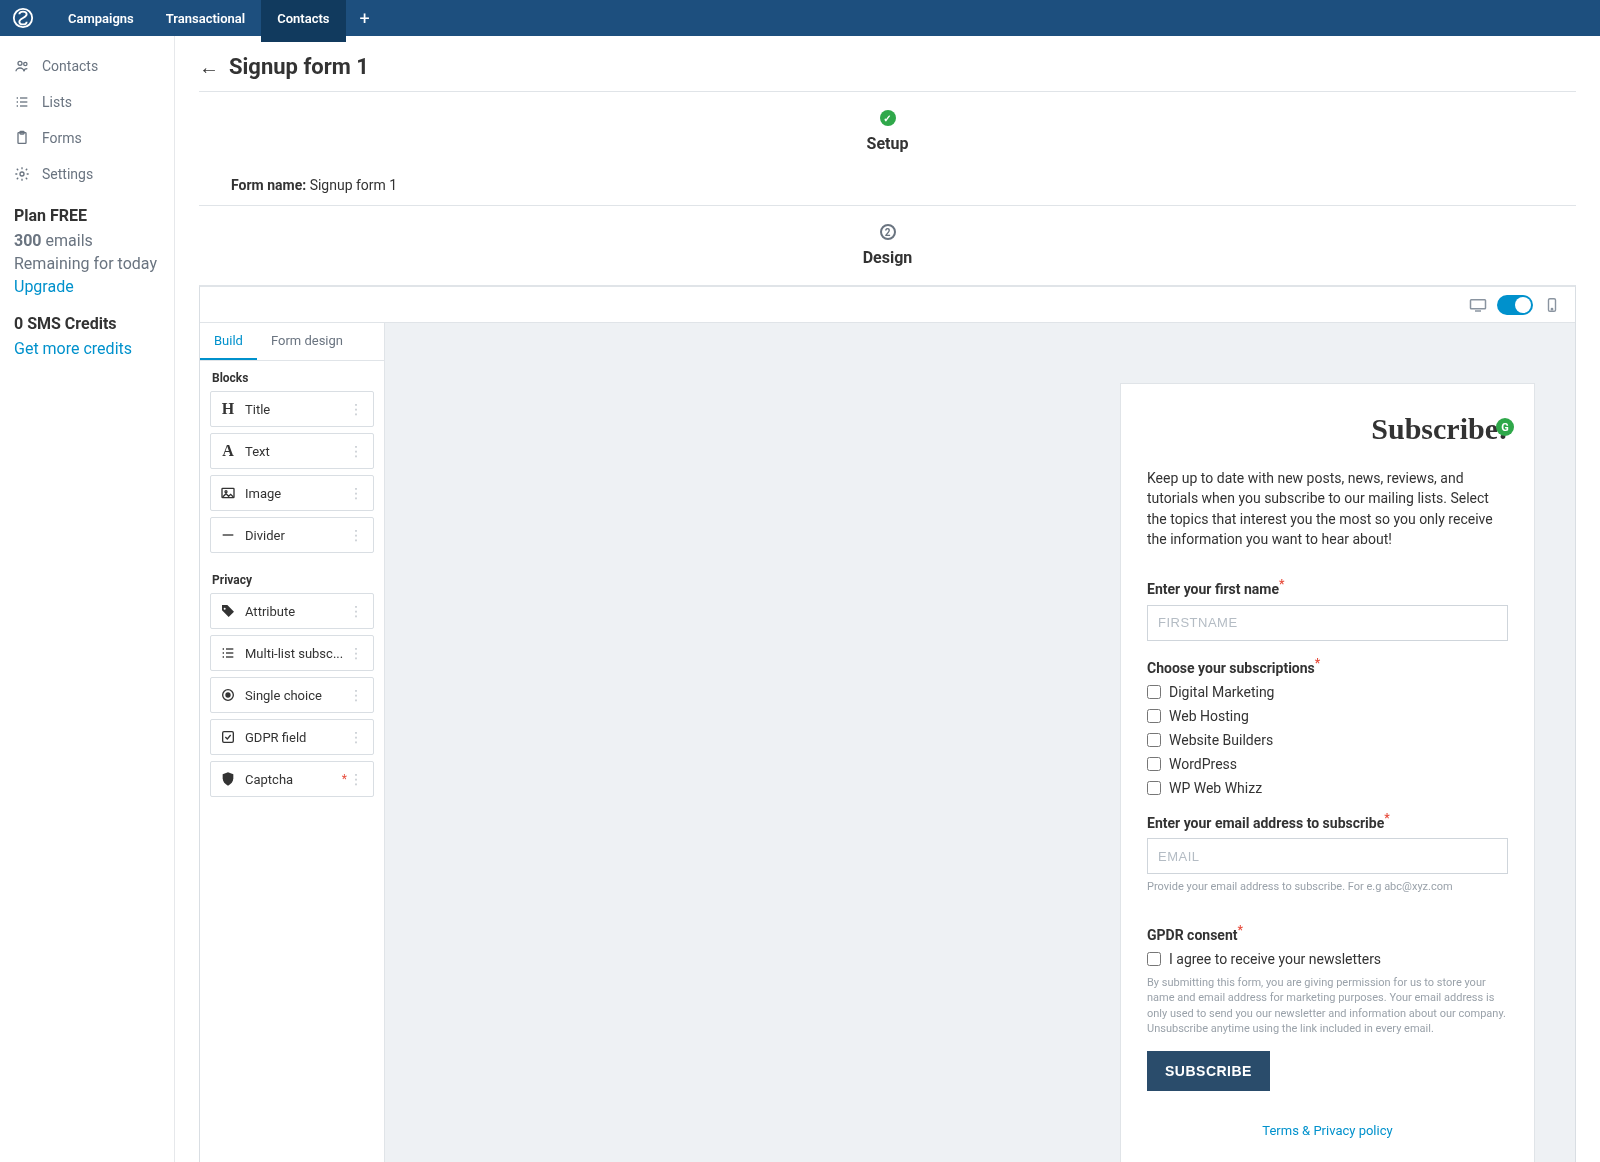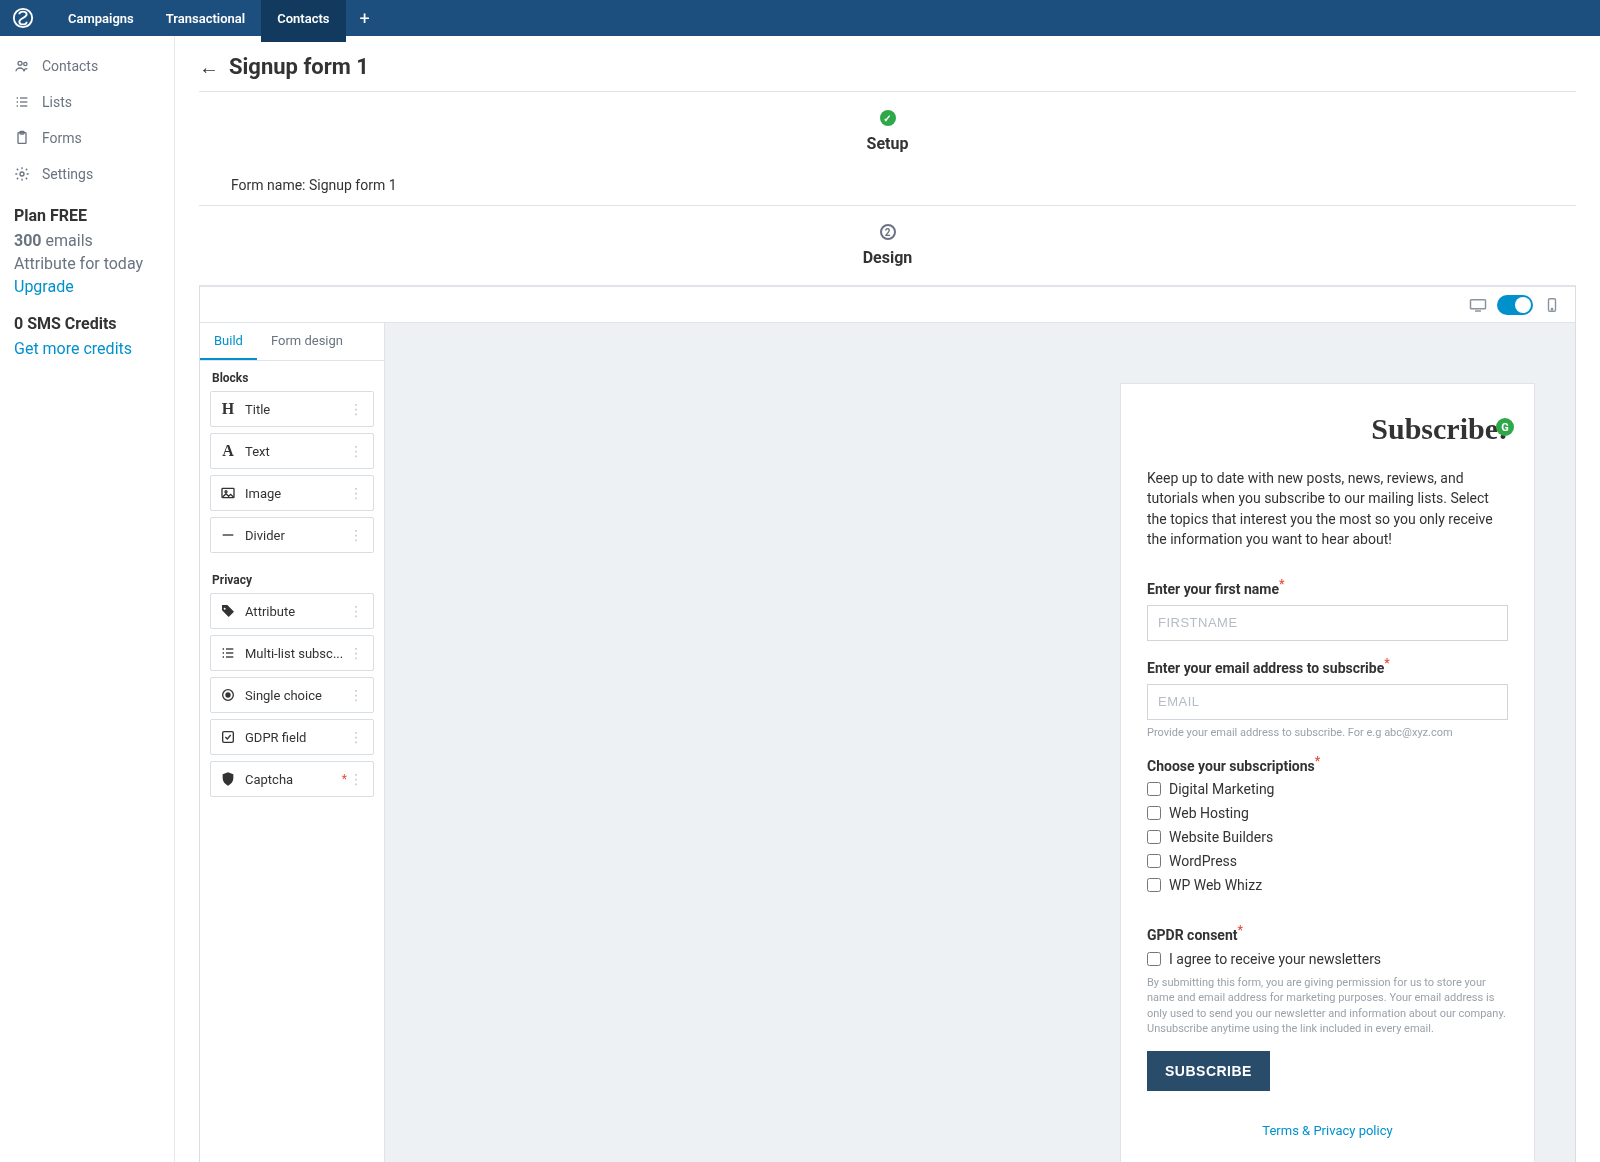--- a/index.html
+++ b/index.html
@@ -22,21 +22,21 @@
 .main { flex: 1; padding: 18px 24px 40px 24px; }
 .page-title-row { display: flex; align-items: center; gap: 10px; margin-bottom: 12px; }
 .back-arrow { font-size: 20px; color: #333; cursor: pointer; font-weight: bold; }
 .page-title { font-size: 22px; font-weight: 700; color: #333; }
 .divider { height: 1px; background: #e0e4e8; margin: 12px 0 18px 0; }
 .section-head { display: flex; align-items: center; gap: 8px; font-weight: 700; font-size: 16px; color: #333; flex-direction: column; }
 .section-check { width: 16px; height: 16px; border-radius: 50%; background: #2fa84a; display: inline-flex; align-items: center; justify-content: center; }
 .section-check::after { content: "✓"; color: #fff; font-size: 10px; font-weight: bold; }
 .section-step { width: 16px; height: 16px; border-radius: 50%; border: 2px solid #6a7480; display: inline-flex; align-items: center; justify-content: center; font-size: 10px; font-weight: bold; color: #6a7480; }
 .form-name-row { margin-top: 24px; font-size: 14px; }
-.form-name-row b { font-weight: 400; padding-left: 32px; }
+.form-name-row b { font-weight: 700; padding-left: 32px; }
 .design-area { border: 1px solid #d9dee3; border-top: 2px solid #e0e4e8; margin-top: 18px; }
 .design-toolbar { height: 36px; border-bottom: 1px solid #e0e4e8; display: flex; align-items: center; justify-content: flex-end; padding: 0 14px; gap: 10px; }
 .device-icon { color: #8a94a0; display: flex; align-items: center; }
 .device-icon svg { width: 18px; height: 14px; }
 .toggle { width: 36px; height: 20px; border-radius: 10px; background: #0091cc; position: relative; cursor: pointer; }
 .toggle::after { content: ""; position: absolute; width: 16px; height: 16px; background: #fff; border-radius: 50%; top: 2px; right: 2px; }
 .design-body { display: flex; background: #eef1f4; }
 .left-panel { width: 185px; background: #fff; border-right: 1px solid #e0e4e8; }
 .panel-tabs { display: flex; border-bottom: 1px solid #e0e4e8; }
 .panel-tab { flex: 0 0 auto; padding: 10px 14px; font-size: 13px; color: #6a7480; cursor: pointer; }
@@ -125,21 +125,21 @@
             <circle cx="12" cy="12" r="3"></circle>
             <path d="M12 2v3M12 19v3M4.2 4.2l2.1 2.1M17.7 17.7l2.1 2.1M2 12h3M19 12h3M4.2 19.8l2.1-2.1M17.7 6.3l2.1-2.1"></path>
           </svg>
         </span>
       <span>Settings</span>
     </div>
 
     <div class="side-meta">
       <div class="bold">Plan FREE</div>
       <div class="line"><b>300</b><span> emails</span></div>
-      <div class="line">Attribute for today</div>
+      <div class="line">Remaining for today</div>
       <div class="link">Upgrade</div>
     </div>
 
     <div class="side-meta" style="padding-top:4px;">
       <div class="bold">0 SMS Credits</div>
       <div class="link">Get more credits</div>
     </div>
   </div>
 
   <div class="main">
@@ -290,49 +290,49 @@
             <div class="form-badge">G</div>
             <div class="form-title">Subscribe!</div>
             <div class="form-desc">Keep up to date with new posts, news, reviews, and tutorials when you subscribe to our mailing lists. Select the topics that interest you the most so you only receive the information you want to hear about!</div>
 
             <div class="field-group">
               <div class="field-label"><span>Enter your first name</span><span class="req">*</span></div>
               <input type="text" class="text-input" placeholder="FIRSTNAME" style="">
             </div>
 
             <div class="field-group">
+              <div class="field-label"><span>Choose your subscriptions</span><span class="req">*</span></div>
+              <div id="subs-options">
+                  <label class="check-row">
+                    <input type="checkbox" style="">
+                    <span>Digital Marketing</span>
+                  </label>
+                  <label class="check-row">
+                    <input type="checkbox" style="">
+                    <span>Web Hosting</span>
+                  </label>
+                  <label class="check-row">
+                    <input type="checkbox" style="">
+                    <span>Website Builders</span>
+                  </label>
+                  <label class="check-row">
+                    <input type="checkbox" style="">
+                    <span>WordPress</span>
+                  </label>
+                  <label class="check-row">
+                    <input type="checkbox" style="">
+                    <span>WP Web Whizz</span>
+                  </label>
+                </div>
+            </div>
+
+            <div class="field-group">
               <div class="field-label"><span>Enter your email address to subscribe</span><span class="req">*</span></div>
               <input type="text" class="text-input" placeholder="EMAIL" style="">
               <div class="hint">Provide your email address to subscribe. For e.g abc@xyz.com</div>
-            </div>
-
-            <div class="field-group">
-              <div class="field-label"><span>Choose your subscriptions</span><span class="req">*</span></div>
-              <div id="subs-options">
-                  <label class="check-row">
-                    <input type="checkbox" style="">
-                    <span>Digital Marketing</span>
-                  </label>
-                  <label class="check-row">
-                    <input type="checkbox" style="">
-                    <span>Web Hosting</span>
-                  </label>
-                  <label class="check-row">
-                    <input type="checkbox" style="">
-                    <span>Website Builders</span>
-                  </label>
-                  <label class="check-row">
-                    <input type="checkbox" style="">
-                    <span>WordPress</span>
-                  </label>
-                  <label class="check-row">
-                    <input type="checkbox" style="">
-                    <span>WP Web Whizz</span>
-                  </label>
-                </div>
             </div>
 
             <div class="field-group" style="margin-top:30px;">
               <div class="field-label"><span>GPDR consent</span><span class="req">*</span></div>
               <label class="check-row">
                 <input type="checkbox" style="">
                 <span>I agree to receive your newsletters</span>
               </label>
               <div class="gdpr-text">By submitting this form, you are giving permission for us to store your name and email address for marketing purposes. Your email address is only used to send you our newsletter and information about our company. Unsubscribe anytime using the link included in every email.</div>
             </div>

